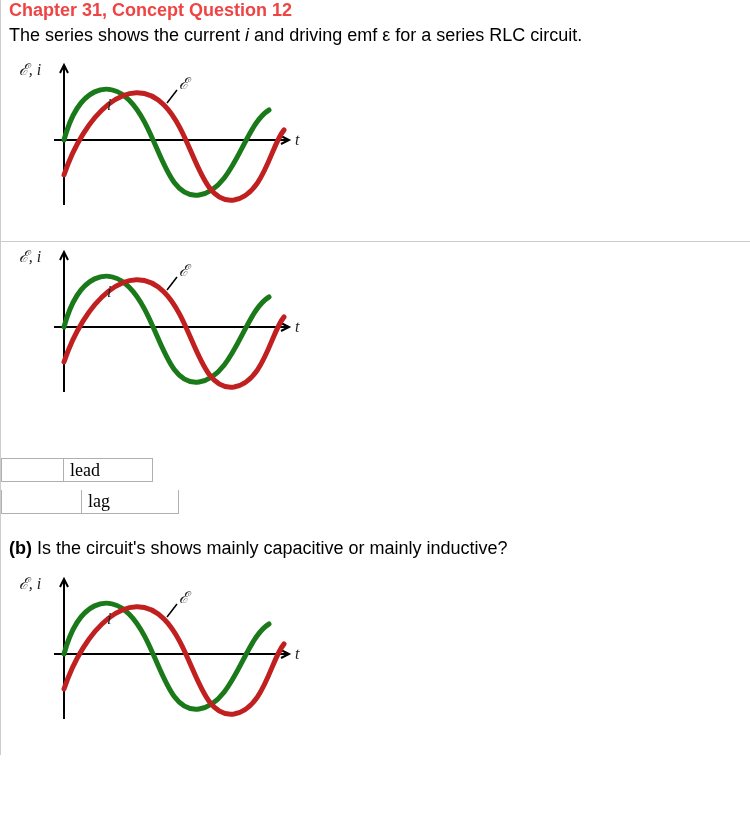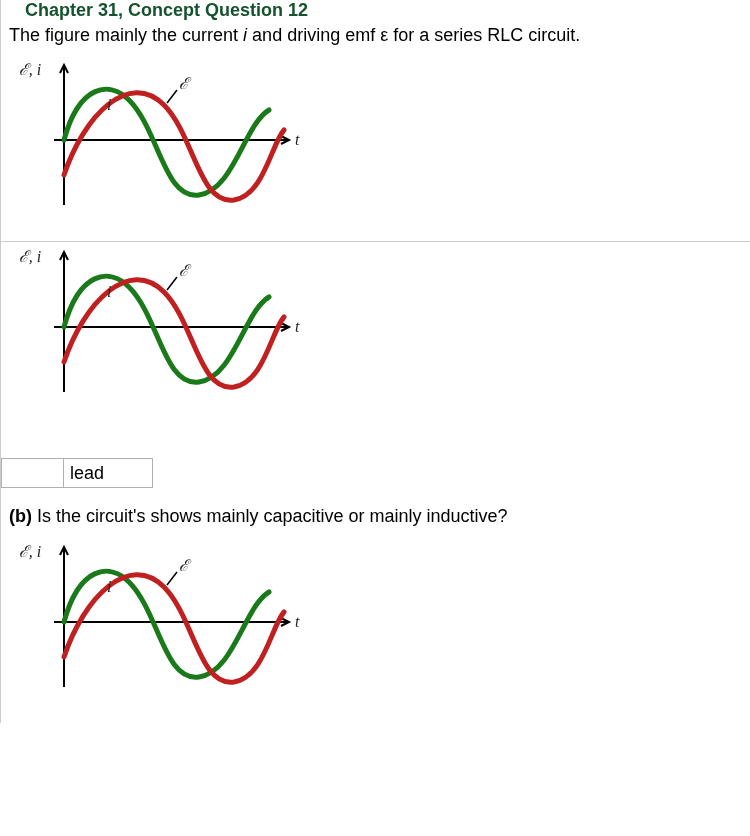--- a/index.html
+++ b/index.html
@@ -9,24 +9,24 @@
     font-size: 18px;
     color: #000;
     background: #fff;
     width: 750px;
   }
   .container {
     border-left: 1px solid #ccc;
     padding-left: 8px;
   }
   .chapter-title {
-    color: #14532d;
+    color: #ef4444;
     font-weight: bold;
     font-size: 18px;
-    margin: 0 0 2px 16px;
+    margin: 0 0 2px 0;
   }
   .intro {
     margin: 0 0 8px 0;
     line-height: 1.35;
   }
   .intro i { font-style: italic; }
   .figure-block {
     margin: 0 0 0 -8px;
     border-bottom: 1px solid #ccc;
     padding: 0 0 16px 8px;
@@ -40,22 +40,23 @@
     margin: 30px 0 14px 0;
   }
   .answer-row {
     display: flex;
     align-items: stretch;
     height: 32px;
   }
   .answer-box {
     border: 1px solid #b0b0b0;
     background: #fff;
-    height: 30px;
+    height: 24px;
     box-sizing: border-box;
+    font-family: Liberation Serif, serif;
   }
   .answer-row.r1 .box-a { width: 62px; margin-left:-8px; border-right:none;}
   .answer-row.r1 .box-b { width: 90px; display:flex; align-items:center; padding-left:6px;}
   .answer-row.r2 .box-a { width: 80px; margin-left:-8px; border-top:none; border-right:none;}
   .answer-row.r2 .box-b { width: 98px; display:flex; align-items:center; padding-left:6px; border-top:none;}
   svg { display:block; }
   .axis-label {
     font-family: Georgia, 'Times New Roman', serif;
     font-style: italic;
     font-size: 16px;
@@ -69,21 +70,21 @@
   }
 </style>
 </head>
 <body>
 
 <div class="container">
 
   <div class="chapter-title">Chapter 31, Concept Question 12</div>
 
   <p class="intro">
-    <span>The figure mainly the current </span><i>i</i><span> and driving emf ε for a series RLC circuit.</span>
+    <span>The series shows the current </span><i>i</i><span> and driving emf ε for a series RLC circuit.</span>
   </p>
 
   <div class="figure-block">
     <svg width="300" height="170">
 
       <line x1="55" y1="10" x2="55" y2="150" stroke="#000" stroke-width="2"></line>
 
       <polyline points="51,18 55,10 59,18" fill="none" stroke="#000" stroke-width="2"></polyline>
 
       <line x1="45" y1="85" x2="280" y2="85" stroke="#000" stroke-width="2"></line>
@@ -128,20 +129,24 @@
       <line x1="168" y1="35" x2="158" y2="48" stroke="#000" stroke-width="1.5"></line>
       <text x="170" y="34" class="curve-label">ℰ</text>
     </svg>
   </div>
 
   <div class="answers">
     <div class="answer-row r1">
       <div class="answer-box box-a"></div>
       <div class="answer-box box-b">lead</div>
     </div>
+    <div class="answer-row r2">
+      <div class="answer-box box-a"></div>
+      <div class="answer-box box-b">lag</div>
+    </div>
   </div>
 
   <p class="part-label">
     <b>(b)</b><span> Is the circuit's shows mainly capacitive or mainly inductive?</span>
   </p>
 
   <div class="figure-block noborder">
     <svg width="300" height="170">
       <line x1="55" y1="10" x2="55" y2="150" stroke="#000" stroke-width="2"></line>
       <polyline points="51,18 55,10 59,18" fill="none" stroke="#000" stroke-width="2"></polyline>

